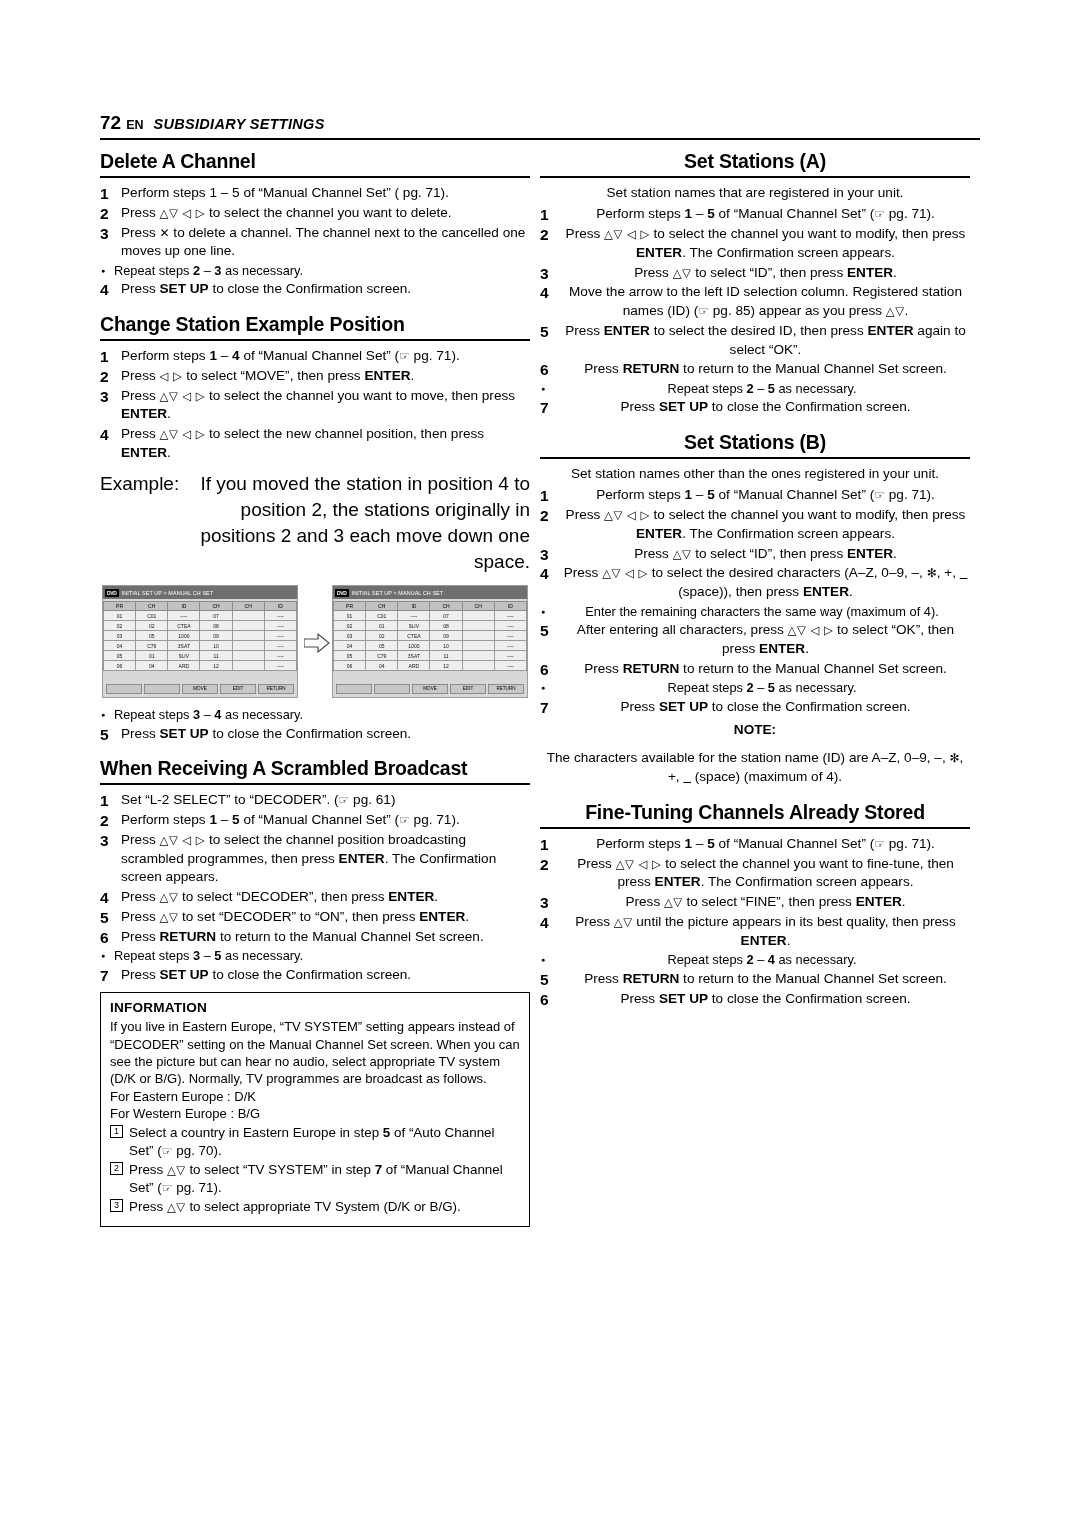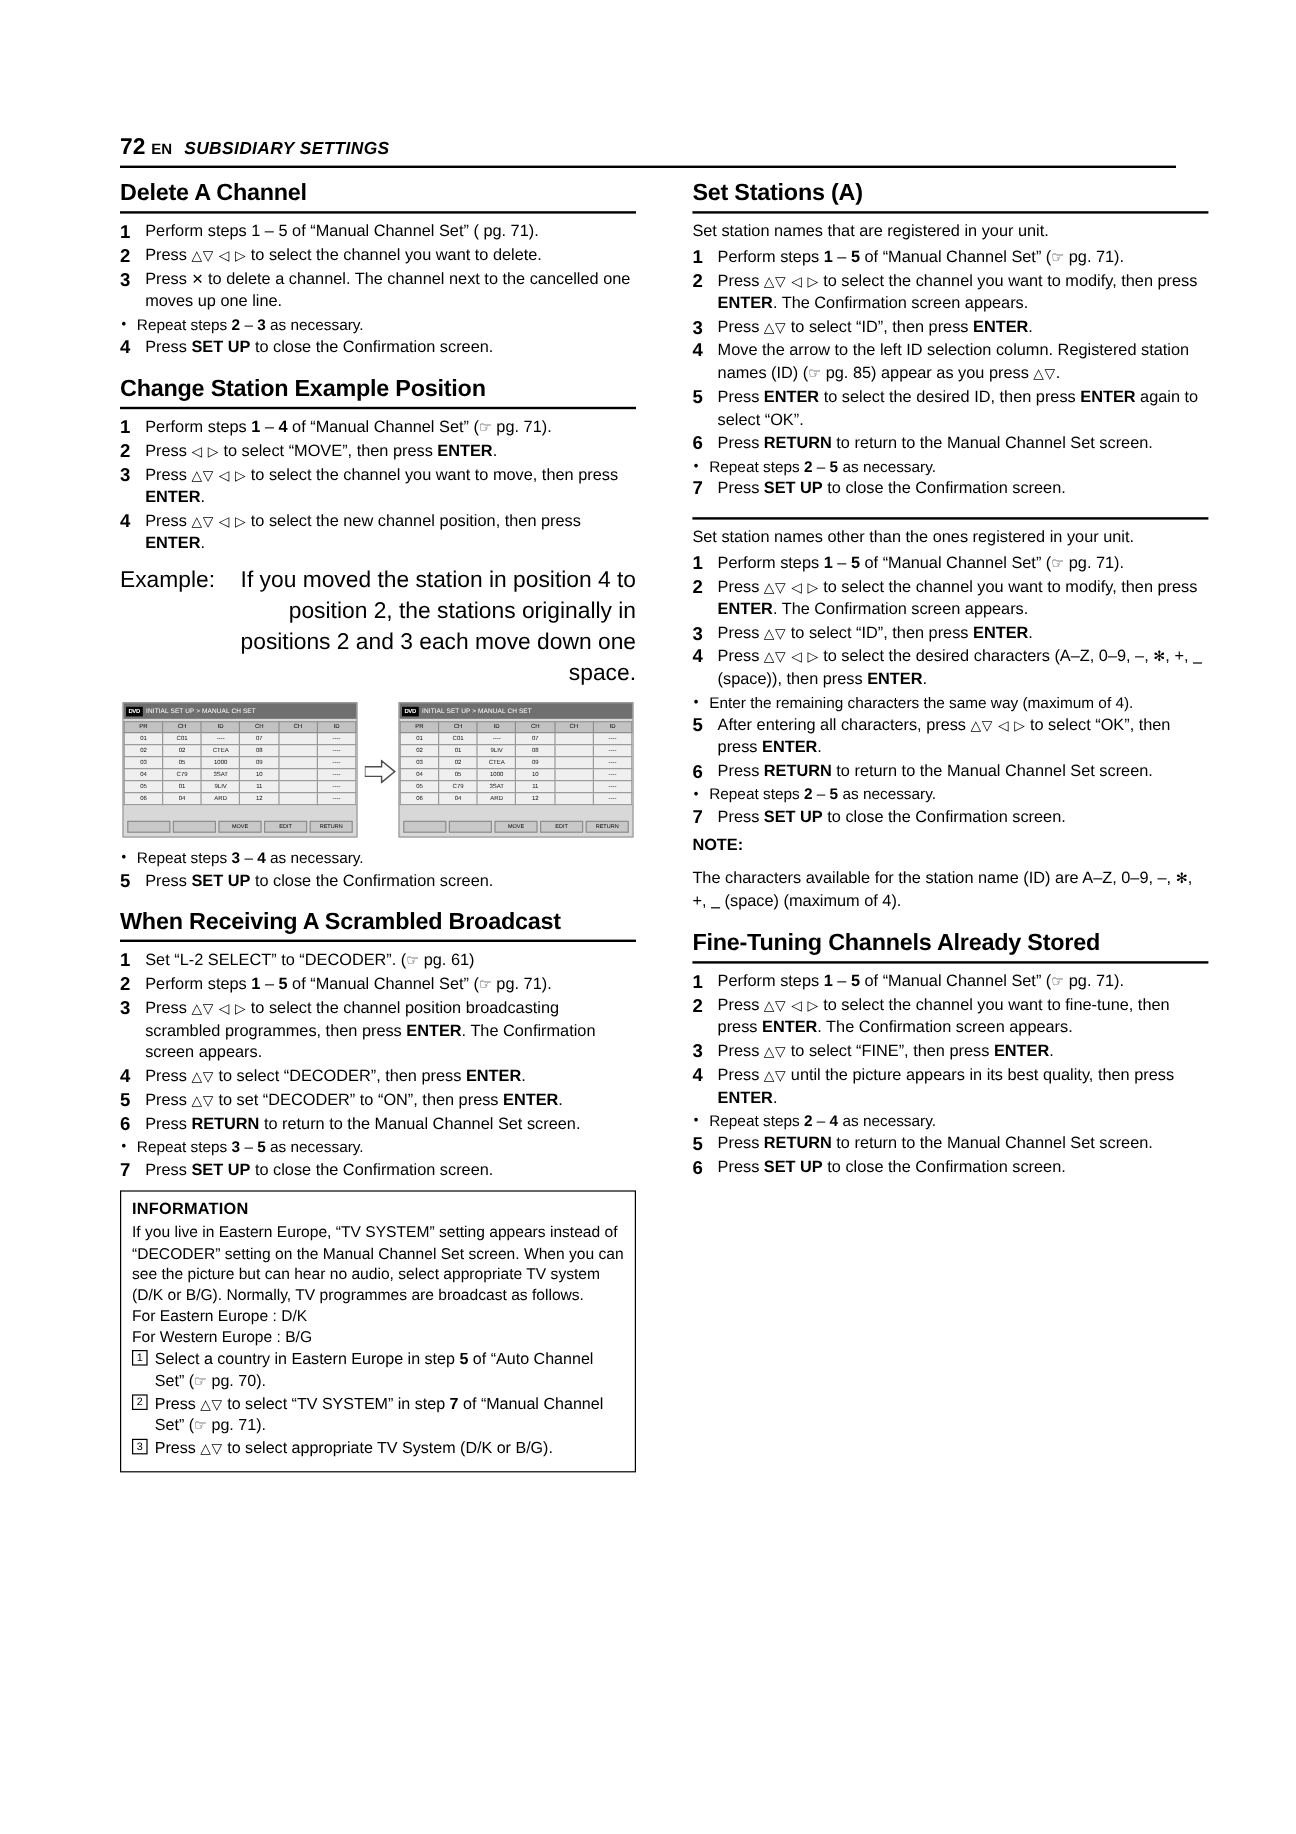--- a/index.html
+++ b/index.html
@@ -55,21 +55,21 @@
     height: 2px;
     background: #000;
   }
   
   .col {
     position: absolute;
     top: 150px;
     width: 430px;
   }
   .col-left { left: 100px; }
-  .col-right { left: 577px; }
+  .col-right { left: 540px; text-align: center; }
 
   h2.sec {
     font-size: 19.5px;
     font-weight: bold;
     margin: 0;
     padding: 0 0 3px 0;
     letter-spacing: -0.2px;
   }
   .sec-wrap { margin-top: 14px; }
   .sec-wrap:first-child { margin-top: 0; }
@@ -514,20 +514,21 @@
         <li><span class="num">5</span><span>Press <span class="b">ENTER</span> to select the desired ID, then press <span class="b">ENTER</span> again to select “OK”.</span></li>
         <li><span class="num">6</span><span>Press <span class="b">RETURN</span> to return to the Manual Channel Set screen.</span></li>
       </ol>
       <div class="bullet">Repeat steps <span class="b">2</span> – <span class="b">5</span> as necessary.</div>
       <ol class="steps">
         <li><span class="num">7</span><span>Press <span class="b">SET UP</span> to close the Confirmation screen.</span></li>
       </ol>
     </div>
 
     <div class="sec-wrap">
+      <h2 class="sec">Set Stations (B)</h2>
       <div class="sec-rule"></div>
       <p class="intro">Set station names other than the ones registered in your unit.</p>
       <ol class="steps">
         <li><span class="num">1</span><span>Perform steps <span class="b">1</span> – <span class="b">5</span> of “Manual Channel Set” (<span class="hand">☞</span> pg. 71).</span></li>
         <li><span class="num">2</span><span>Press <span class="arrowkeys">△▽ ◁ ▷</span> to select the channel you want to modify, then press <span class="b">ENTER</span>. The Confirmation screen appears.</span></li>
         <li><span class="num">3</span><span>Press <span class="arrowkeys">△▽</span> to select “ID”, then press <span class="b">ENTER</span>.</span></li>
         <li><span class="num">4</span><span>Press <span class="arrowkeys">△▽ ◁ ▷</span> to select the desired characters (A–Z, 0–9, –, <span class="hand">✻</span>, +, <span style="text-decoration:underline;">&nbsp;&nbsp;</span> (space)), then press <span class="b">ENTER</span>.</span></li>
       </ol>
       <div class="bullet">Enter the remaining characters the same way (maximum of 4).</div>
       <ol class="steps">

